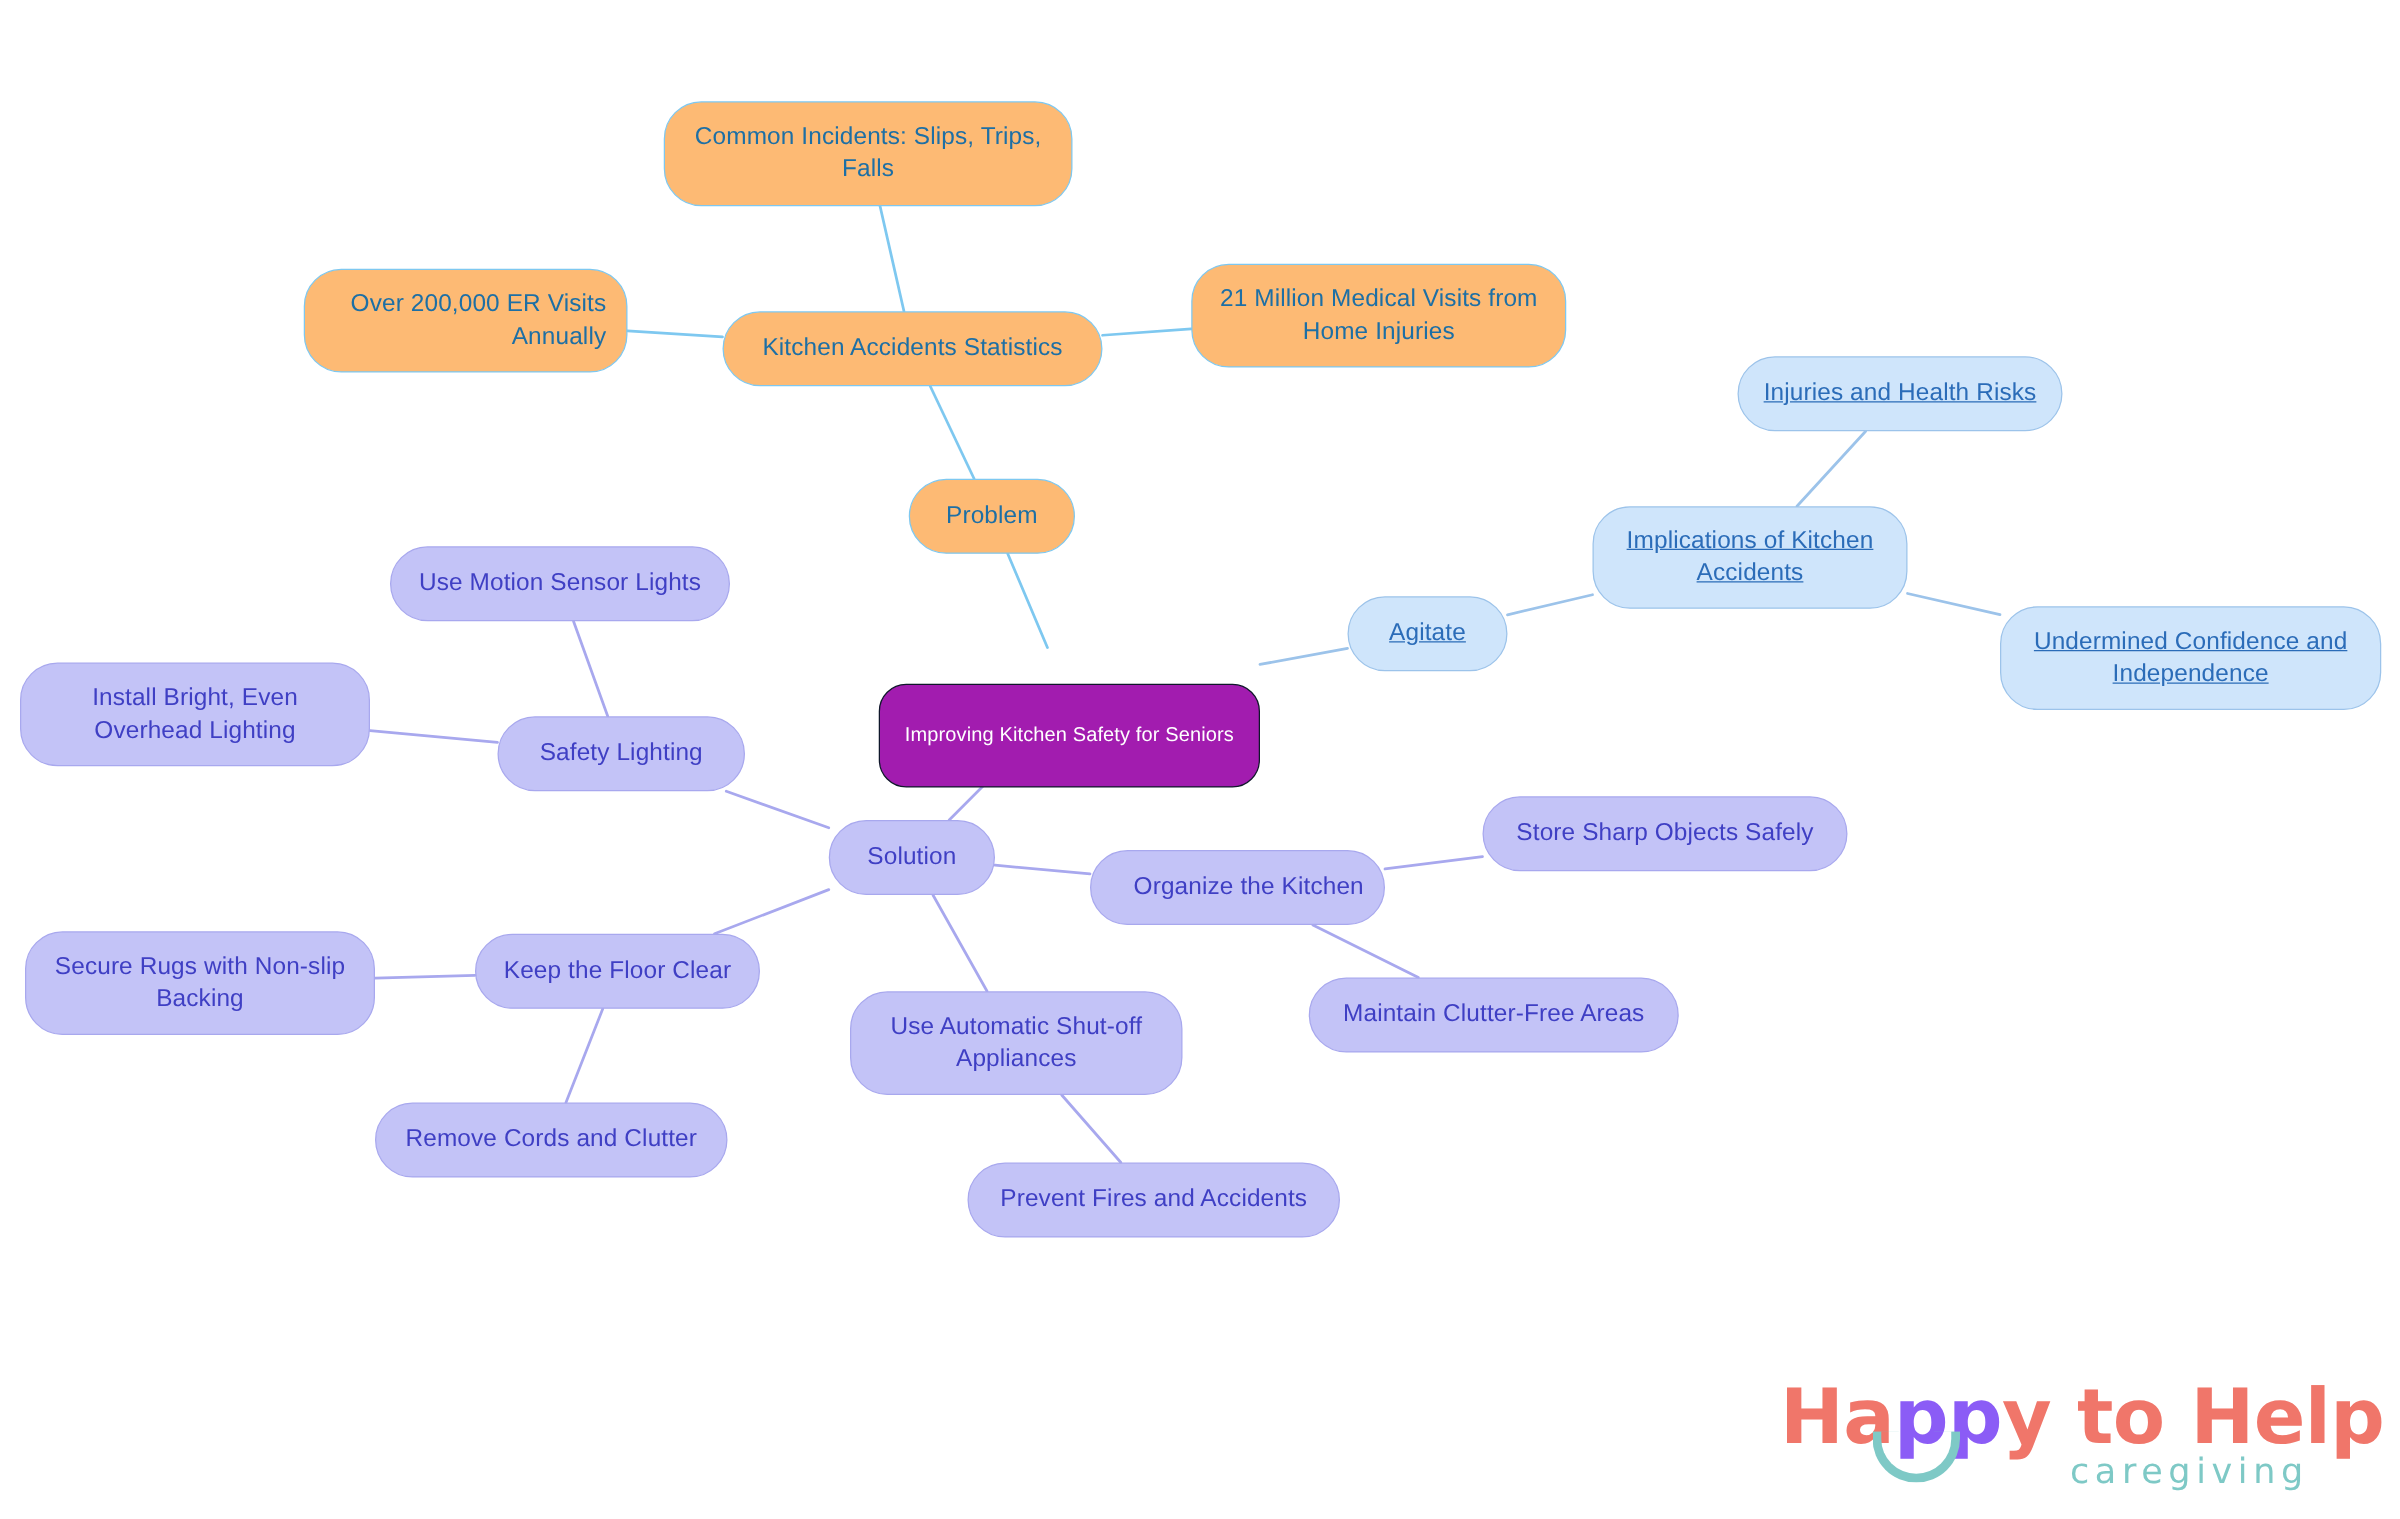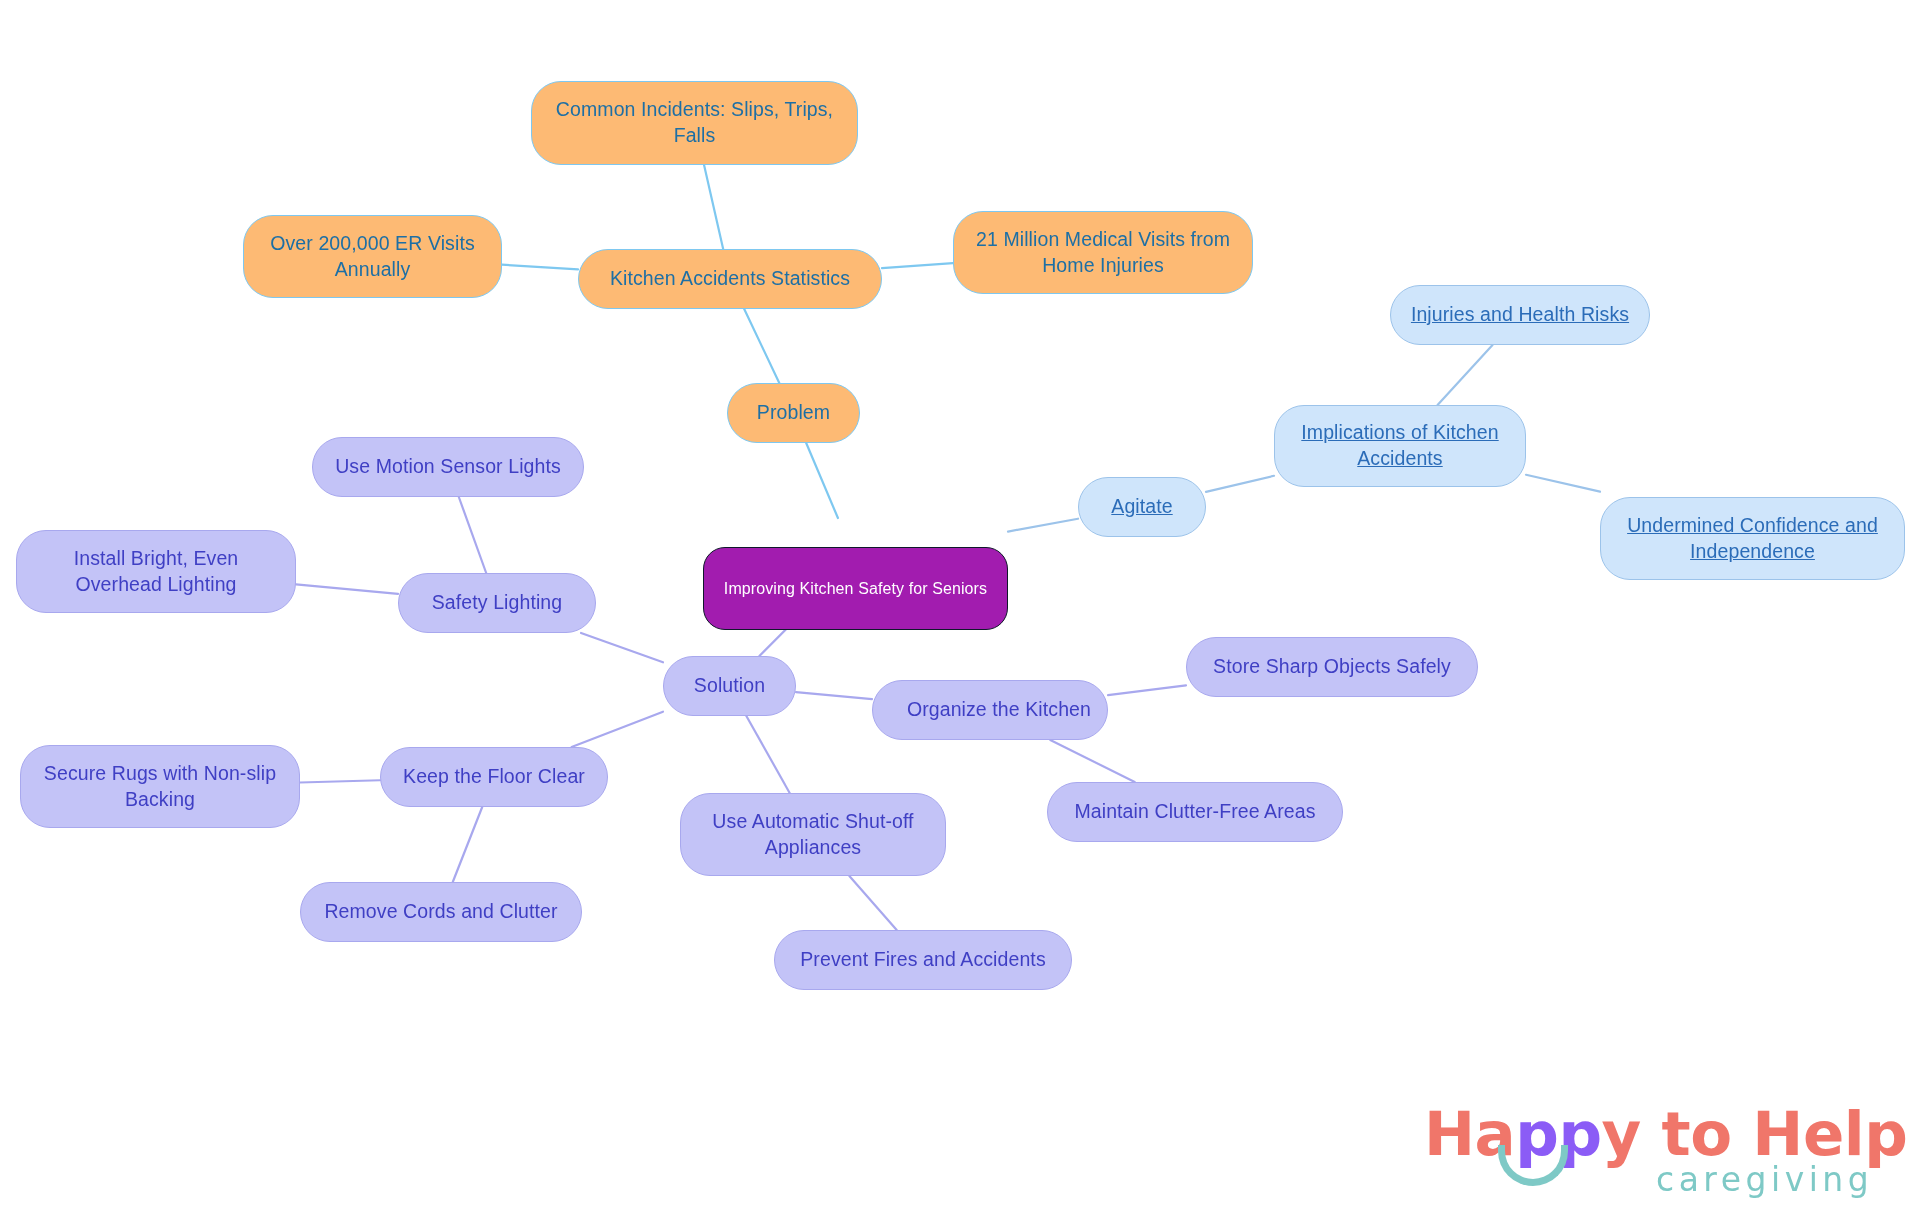--- a/index.html
+++ b/index.html
@@ -82,21 +82,21 @@
     white-space: pre;
   }
   .logo-pp {
     color: #8b5cf6;
   }
   .logo-sub {
     position: absolute;
     left: 232px;
     top: 62px;
     font-family: "DejaVu Sans", sans-serif;
-    font-size: 33px;
+    font-size: 28px;
     letter-spacing: 4.5px;
     color: #7ec9c6;
     white-space: pre;
   }
   .logo-smile {
     position: absolute;
     left: 74px;
     top: 47px;
     width: 56px;
     height: 34px;
@@ -132,25 +132,25 @@
       <line x1="746.3686868686868" y1="716" x2="789.6649831649831" y2="793" stroke="#a8a8ee" stroke-width="2.2" stroke-linecap="round"></line>
       <line x1="849.3745019920319" y1="876" x2="896.7051792828685" y2="930" stroke="#a8a8ee" stroke-width="2.2" stroke-linecap="round"></line>
     </svg>
   <div id="node-layer">
       <div class="node root" style="left: 703px; top: 518px; width: 305px; height: 83px;"><span>Improving Kitchen Safety for Seniors</span></div>
       <div class="node blue-mid" style="left: 727px; top: 383px; width: 133px; height: 60px;"><span>Problem</span></div>
       <div class="node blue-light" style="left: 1078px; top: 477px; width: 128px; height: 60px;"><span>Agitate</span></div>
       <div class="node purple" style="left: 663px; top: 656px; width: 133px; height: 60px;"><span>Solution</span></div>
       <div class="node blue-mid" style="left: 578px; top: 249px; width: 304px; height: 60px;"><span>Kitchen Accidents Statistics</span></div>
       <div class="node blue-mid" style="left: 531px; top: 81px; width: 327px; height: 84px;"><span>Common Incidents: Slips, Trips, Falls</span></div>
-      <div class="node blue-mid" style="left: 243px; top: 215px; width: 259px; height: 83px;"><span>Over 200,000 ER Visits Annually</span></div>
+      <div class="node blue-mid" style="left: 243px; top: 215px; width: 259px; height: 83px; text-align: right;"><span>Over 200,000 ER Visits Annually</span></div>
       <div class="node blue-mid" style="left: 953px; top: 211px; width: 300px; height: 83px;"><span>21 Million Medical Visits from Home Injuries</span></div>
       <div class="node blue-light" style="left: 1274px; top: 405px; width: 252px; height: 82px;"><span>Implications of Kitchen Accidents</span></div>
       <div class="node blue-light" style="left: 1390px; top: 285px; width: 260px; height: 60px;"><span>Injuries and Health Risks</span></div>
-      <div class="node blue-light" style="left: 1600px; top: 485px; width: 305px; height: 83px; margin-top: 12px;"><span>Undermined Confidence and Independence</span></div>
+      <div class="node blue-light" style="left: 1600px; top: 485px; width: 305px; height: 83px;"><span>Undermined Confidence and Independence</span></div>
       <div class="node purple" style="left: 398px; top: 573px; width: 198px; height: 60px;"><span>Safety Lighting</span></div>
       <div class="node purple" style="left: 312px; top: 437px; width: 272px; height: 60px; text-align: right;"><span>Use Motion Sensor Lights</span></div>
       <div class="node purple" style="left: 16px; top: 530px; width: 280px; height: 83px;"><span>Install Bright, Even Overhead Lighting</span></div>
       <div class="node purple" style="left: 380px; top: 747px; width: 228px; height: 60px;"><span>Keep the Floor Clear</span></div>
       <div class="node purple" style="left: 20px; top: 745px; width: 280px; height: 83px;"><span>Secure Rugs with Non-slip Backing</span></div>
       <div class="node purple" style="left: 300px; top: 882px; width: 282px; height: 60px;"><span>Remove Cords and Clutter</span></div>
       <div class="node purple" style="left: 872px; top: 680px; width: 236px; height: 60px; justify-content: flex-end;"><span>Organize the Kitchen</span></div>
       <div class="node purple" style="left: 1186px; top: 637px; width: 292px; height: 60px;"><span>Store Sharp Objects Safely</span></div>
       <div class="node purple" style="left: 1047px; top: 782px; width: 296px; height: 60px;"><span>Maintain Clutter-Free Areas</span></div>
       <div class="node purple" style="left: 680px; top: 793px; width: 266px; height: 83px;"><span>Use Automatic Shut-off Appliances</span></div>

